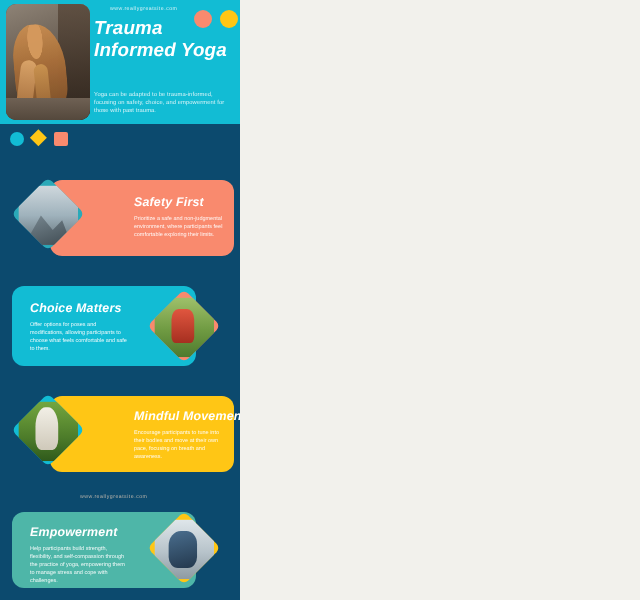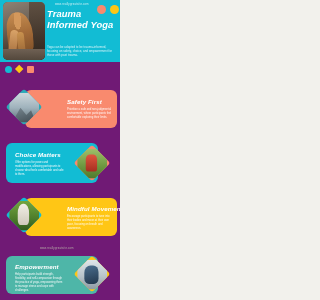--- a/index.html
+++ b/index.html
@@ -5,21 +5,21 @@
   * { margin:0; padding:0; box-sizing:border-box; }
   html, body {
     width:120px; height:300px;
     overflow:hidden;
     background:#f2f1ec;
     font-family:"Liberation Sans", sans-serif;
   }
   .page {
     position:relative;
     width:120px; height:300px;
-    background:#701a75;
+    background:#0c4a6e;
     overflow:hidden;
   }
 
   
   .hero {
     position:relative;
     width:120px; height:62px;
     background:#12bcd4;
     overflow:hidden;
   }

